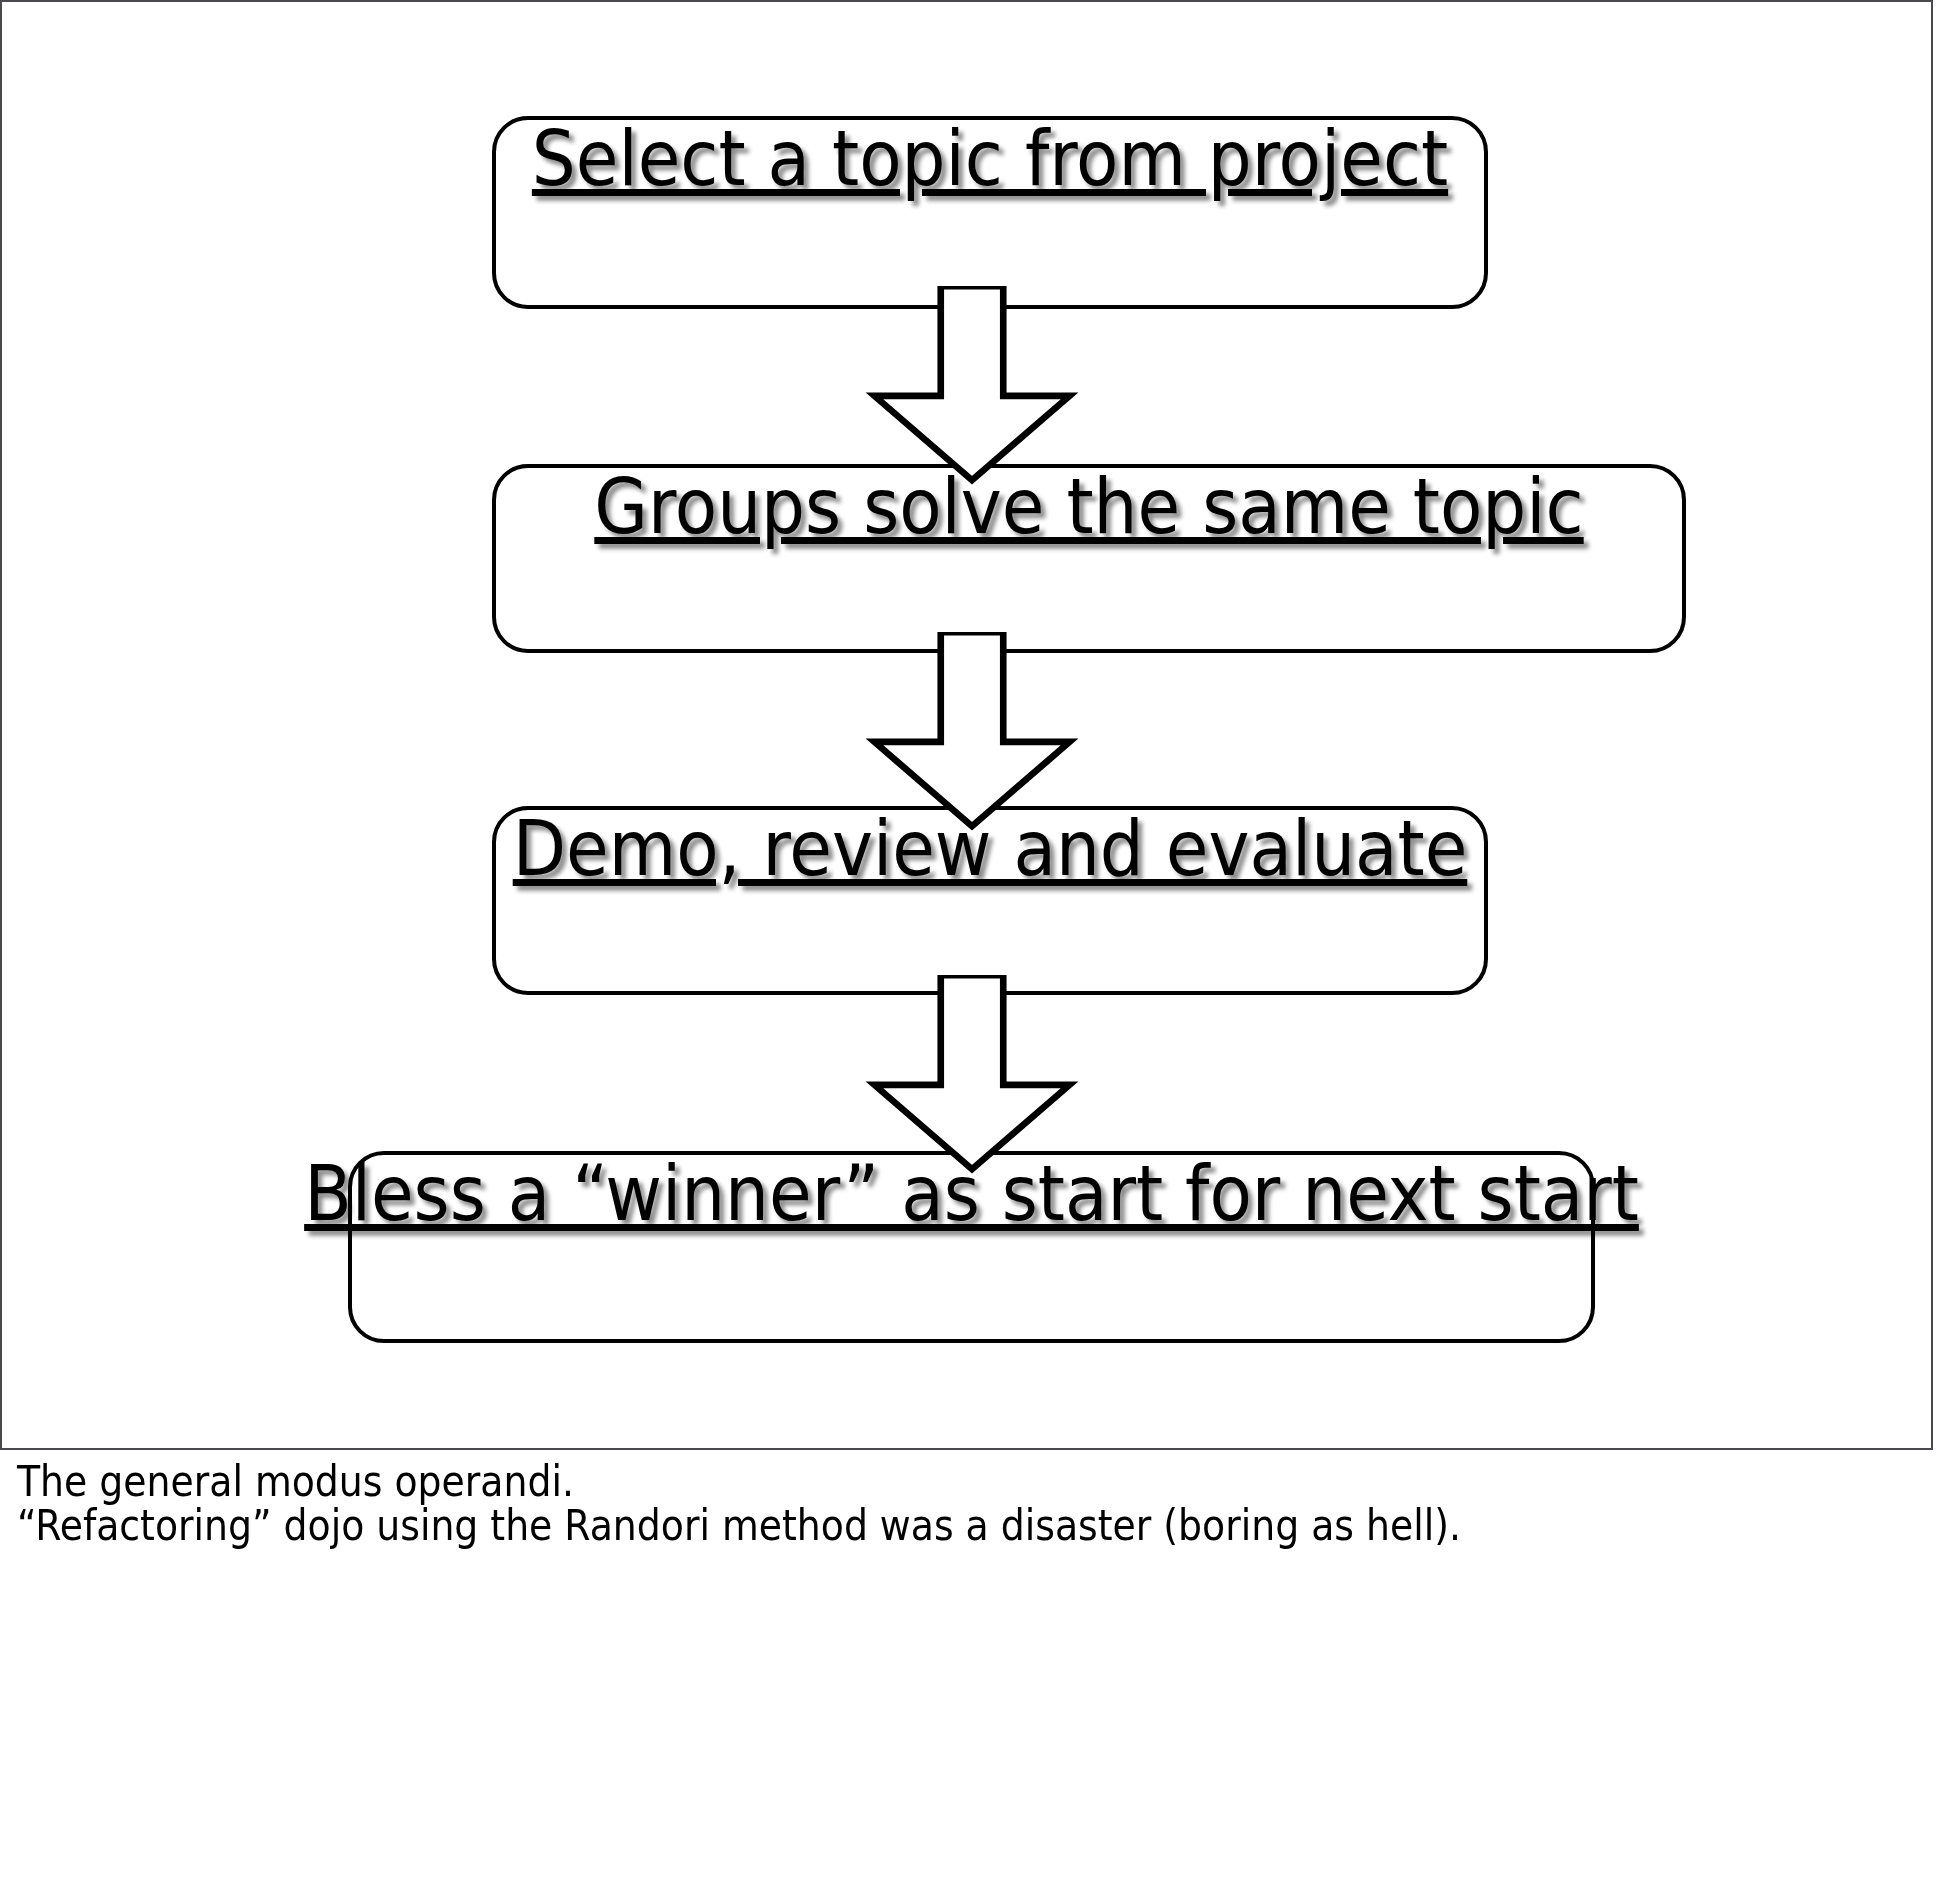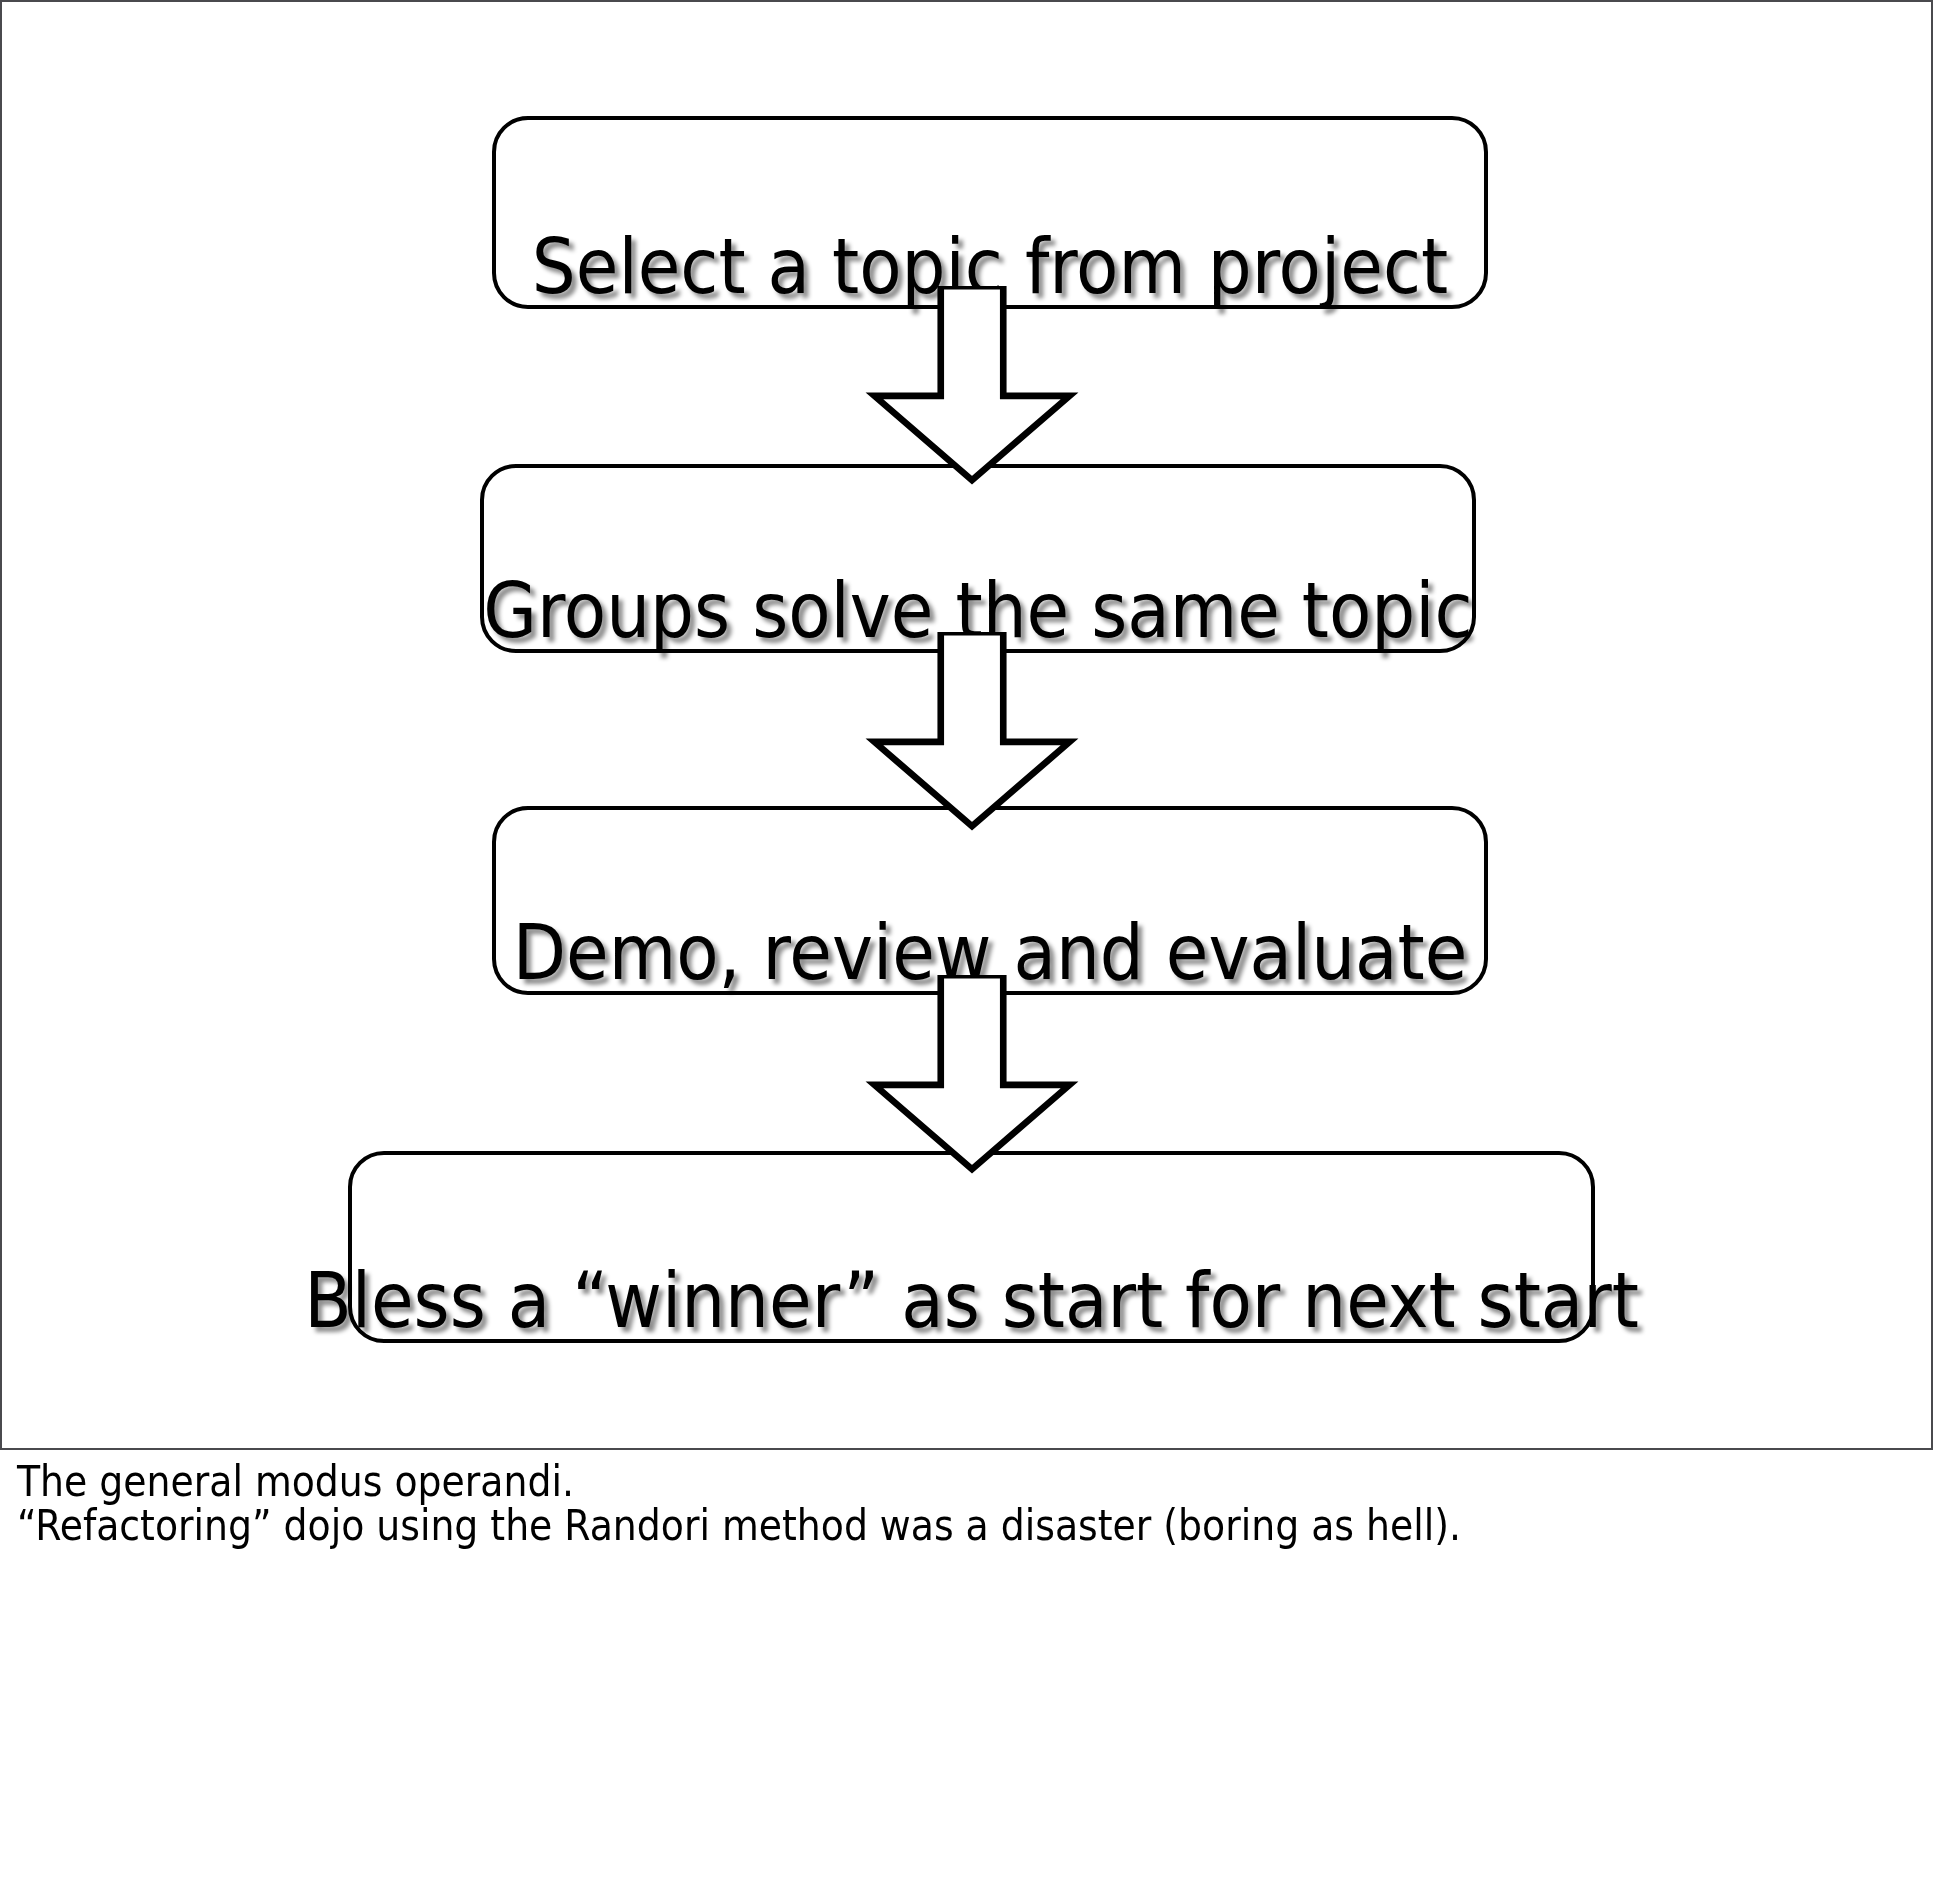--- a/index.html
+++ b/index.html
@@ -36,36 +36,37 @@
   }
 
   
   .flow-box {
     position: absolute;
     box-sizing: border-box;
     border: 4.7px solid #000000;
     border-radius: 36px;
     background: #ffffff;
     display: flex;
-    align-items: flex-end;
+    align-items: flex-start;
     justify-content: center;
     z-index: 3;
+    text-decoration: underline;
   }
   .flow-box .box-label {
     font-size: 77px;
     line-height: 1;
     color: #000000;
     letter-spacing: 0px;
     white-space: nowrap;
     text-shadow: 4.7px 4.7px 4.7px rgba(0,0,0,0.45);
     font-stretch: condensed;
   }
 
   #box-1 { left: 490px;  top: 114px;  width: 996px; height: 193px; }
-  #box-2 { left: 478px;  top: 462px;  width: 996px; height: 189px; }
+  #box-2 { left: 490px;  top: 462px;  width: 1194px; height: 189px; }
   #box-3 { left: 490px;  top: 804px;  width: 996px; height: 189px; }
   #box-4 { left: 346px;  top: 1149px; width: 1247px; height: 192px; }
 
   
   .flow-arrow {
     position: absolute;
     z-index: 5;
     pointer-events: none;
   }
   #arrow-1 { left: 863px; top: 284px;  width: 214px; height: 199px; }

